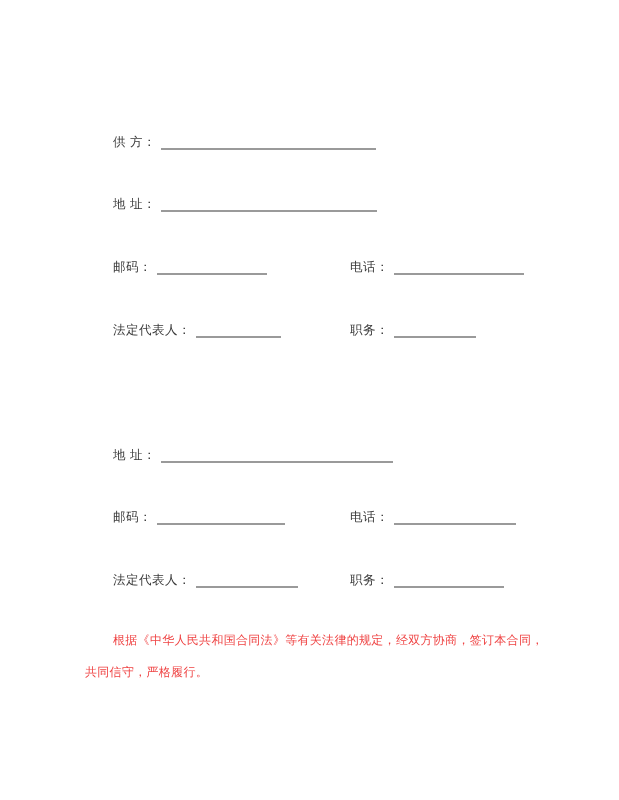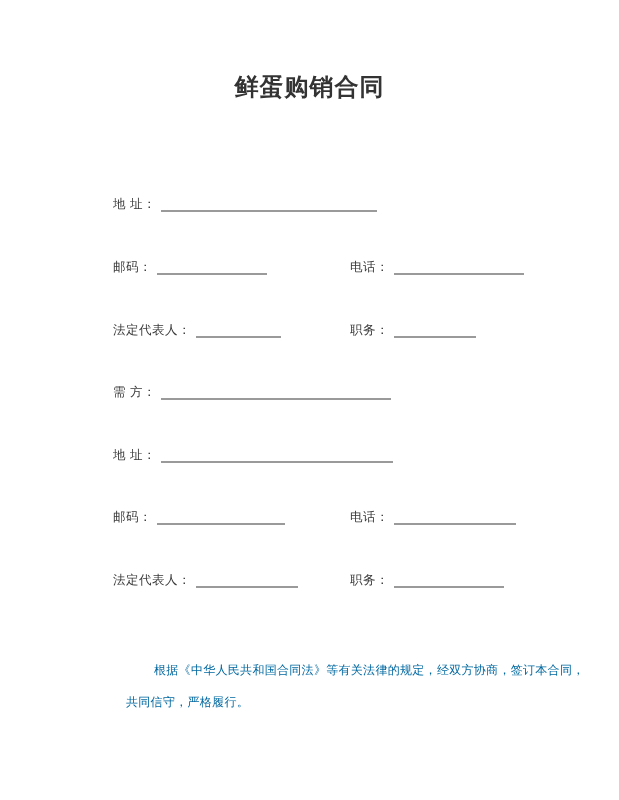--- a/index.html
+++ b/index.html
@@ -70,56 +70,54 @@
   .w82  { width: 82px; }
   .w230 { width: 230px; }
   .w232 { width: 232px; }
   .w128 { width: 128px; }
   .w122 { width: 122px; }
   .w102 { width: 102px; }
   .w110b { width: 110px; }
   .intro {
     position: absolute;
     left: 85px;
-    top: 654px;
+    top: 624px;
     width: 466px;
     font-size: 12px;
     line-height: 32px;
     text-indent: 28px;
     white-space: pre-line;
     letter-spacing: 0.3px;
-    color: #0369a1;
-    margin-left: 41px;
+    color: #ef4444;
   }
 </style>
 </head>
 <body>
 
 <div class="page">
 
-  <div class="doc-title">鲜蛋购销合同</div>
 
+  <div class="row r1">
+    <span class="lbl">供 方：</span><span class="blank w215"></span>
+  </div>
 
   <div class="row r2">
     <span class="lbl">地 址：</span><span class="blank w216"></span>
   </div>
 
   <div class="row r3">
     <span class="lbl">邮码：</span><span class="blank w110"></span>
     <span class="col2"><span class="lbl">电话：</span><span class="blank w130"></span></span>
   </div>
 
   <div class="row r4">
     <span class="lbl">法定代表人：</span><span class="blank w85"></span>
     <span class="col2"><span class="lbl">职务：</span><span class="blank w82"></span></span>
   </div>
 
-  <div class="row r5">
-    <span class="lbl">需 方：</span><span class="blank w230"></span>
-  </div>
 
   <div class="row r6">
     <span class="lbl">地 址：</span><span class="blank w232"></span>
   </div>
 
   <div class="row r7">
     <span class="lbl">邮码：</span><span class="blank w128"></span>
     <span class="col2"><span class="lbl">电话：</span><span class="blank w122"></span></span>
   </div>
 

